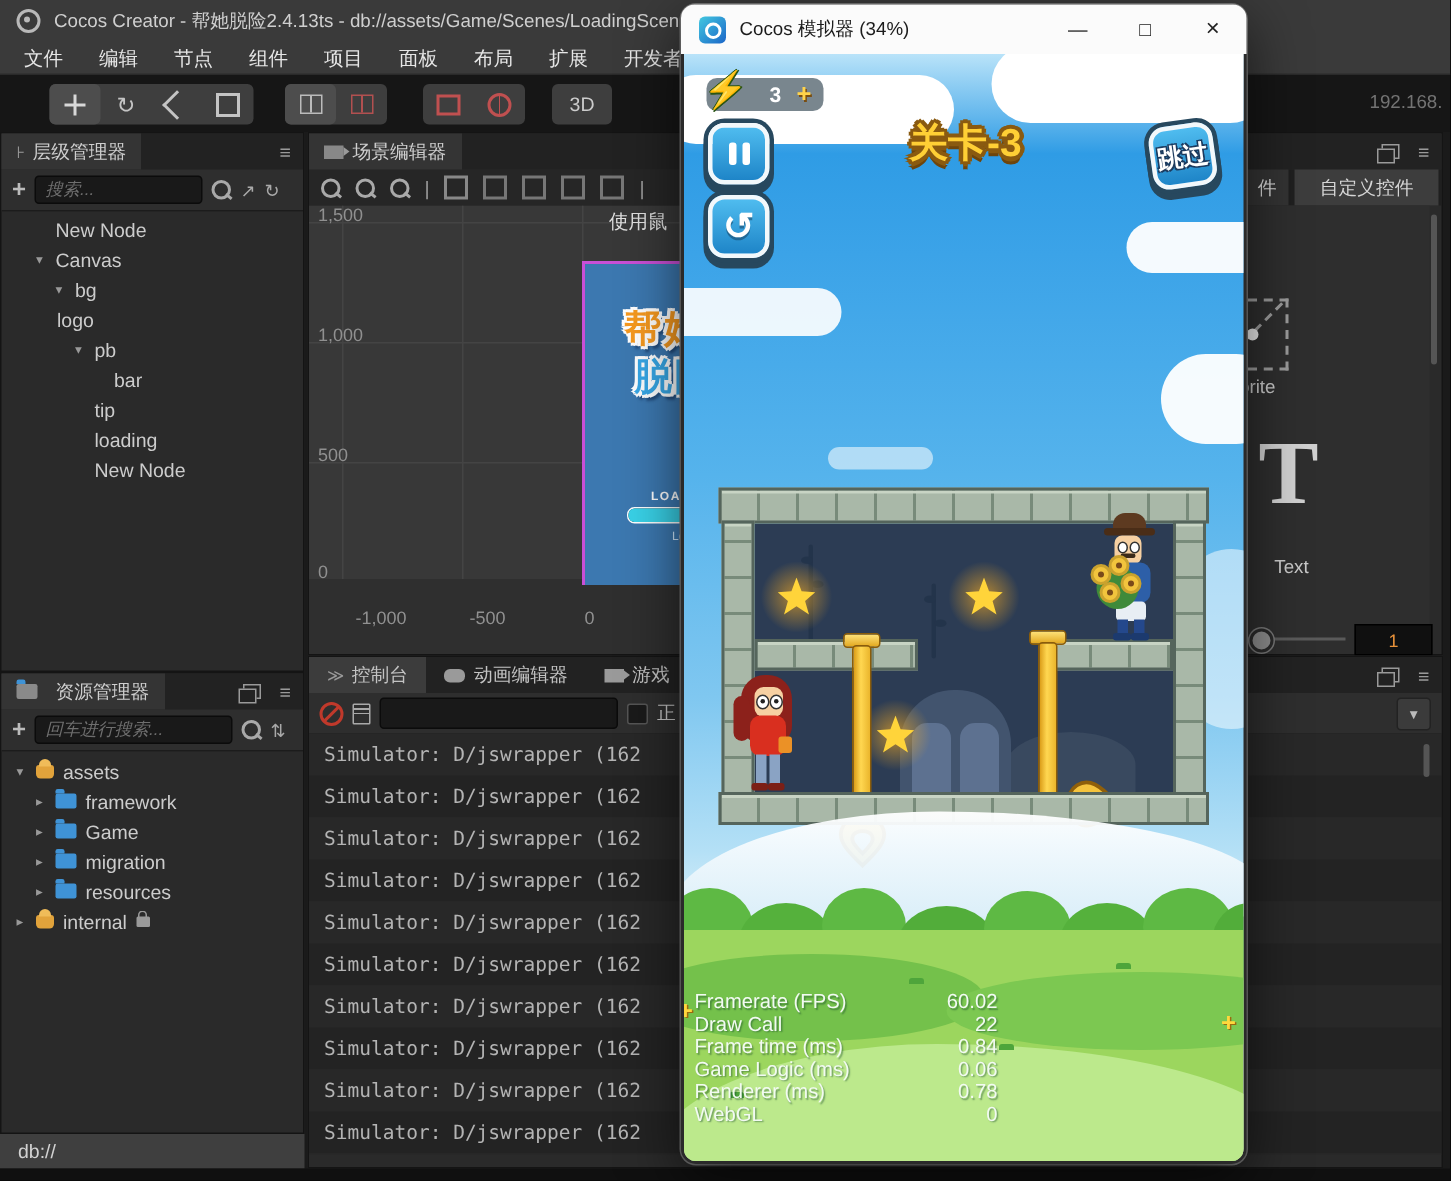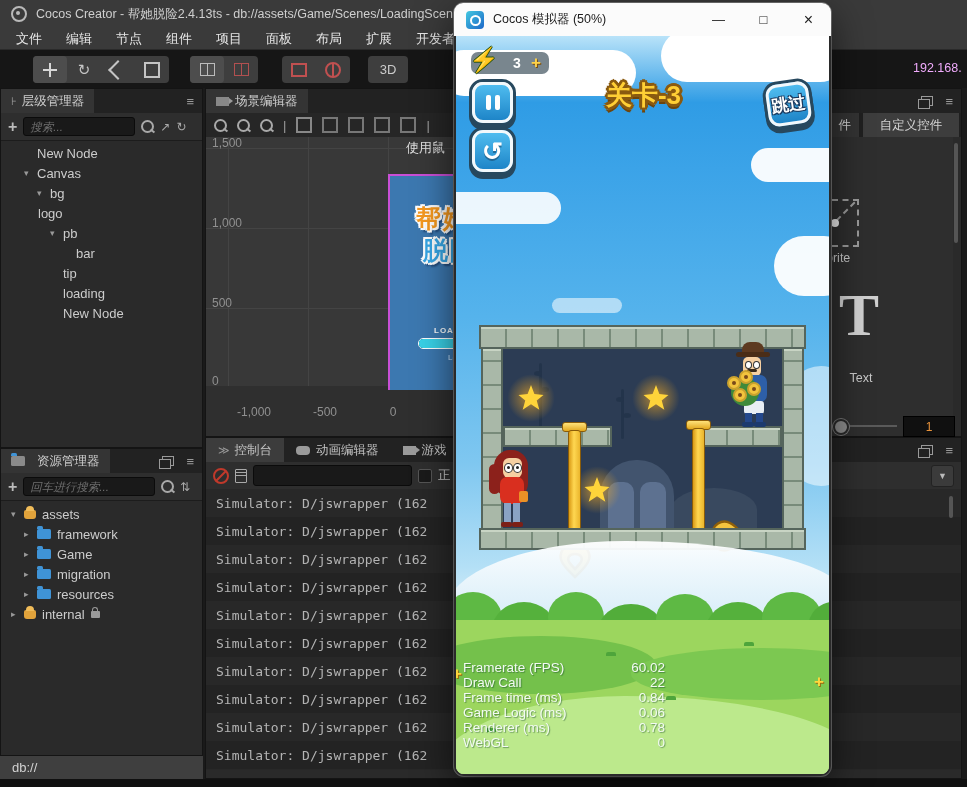--- a/index.html
+++ b/index.html
@@ -22,21 +22,21 @@
   .i-move::before{content:"";position:absolute;left:6px;top:0;width:2px;height:14px;background:#d8d8d8;}
   .i-move::after{content:"";position:absolute;left:0;top:6px;width:14px;height:2px;background:#d8d8d8;}
   .i-scale{width:12px;height:12px;border-left:2px solid #c4c4c4;border-bottom:2px solid #c4c4c4;position:relative;transform:rotate(45deg);}
   .i-rect{width:12px;height:12px;border:2px solid #c4c4c4;}
   .i-grid{width:13px;height:11px;border:1.5px solid #bbb;position:relative;background:linear-gradient(90deg,transparent 45%,#bbb 45%,#bbb 55%,transparent 55%);}
   .i-grid.red{border-color:#b25050;background:linear-gradient(90deg,transparent 45%,#b25050 45%,#b25050 55%,transparent 55%);}
   .i-rrect{width:12px;height:10px;border:2px solid #c05050;}
   .i-globe{width:12px;height:12px;border:2px solid #c05050;border-radius:50%;background:linear-gradient(90deg,transparent 45%,#c05050 45%,#c05050 55%,transparent 55%);}
   .btn3d{position:absolute;left:368px;top:6px;width:40px;height:27px;background:#3e3e3e;border-radius:4px;
          color:#cccccc;font-size:13px;display:flex;align-items:center;justify-content:center;}
-  .e-ip{position:absolute;left:913px;top:11px;color:#f0abfc;font-size:12.5px;white-space:nowrap;}
+  .e-ip{position:absolute;left:913px;top:11px;color:#737373;font-size:12.5px;white-space:nowrap;}
   
   .panel{position:absolute;background:#2a2a2a;box-sizing:border-box;border:1px solid #141414;}
   .p-head{height:24px;background:#222;display:flex;align-items:center;position:relative;}
   .p-tab{height:24px;background:#343434;display:flex;align-items:center;gap:6px;padding:0 10px;color:#cfcfcf;font-size:12.5px;}
   .p-hicons{position:absolute;right:8px;top:0;height:24px;display:flex;align-items:center;gap:12px;color:#9a9a9a;font-size:13px;}
   .i-float{width:10px;height:8px;border:1.5px solid #9a9a9a;position:relative;}
   .i-float::before{content:"";position:absolute;left:-4px;top:2px;width:10px;height:8px;border:1.5px solid #9a9a9a;background:#222;}
   .p-toolbar{height:27px;background:#2e2e2e;display:flex;align-items:center;gap:6px;padding:0 7px;border-bottom:1px solid #1c1c1c;}
   .plus{color:#bbb;font-size:16px;font-weight:bold;line-height:1;}
   .search{background:#191919;border:1px solid #0b0b0b;border-radius:3px;height:17px;color:#bbb;
@@ -504,21 +504,21 @@
   </div>
 
   <div class="dbbar">
     <span>db://</span>
   </div>
   <div class="bottomstrip"></div>
 
   <div class="sim">
     <div class="sim-title">
       <span class="sim-logo"></span>
-      <span class="sim-title-text">Cocos 模拟器 (50%)</span>
+      <span class="sim-title-text">Cocos 模拟器 (34%)</span>
       <div class="sim-btns">
         <div class="sim-btn">—</div>
         <div class="sim-btn">□</div>
         <div class="sim-btn" style="font-size:16px;">×</div>
       </div>
     </div>
     <div class="game">
 
       <div class="cloud" style="left:-15px;top:14px;width:195px;height:46px;"></div>
       <div class="cloud" style="left:205px;top:-6px;width:185px;height:52px;"></div>

